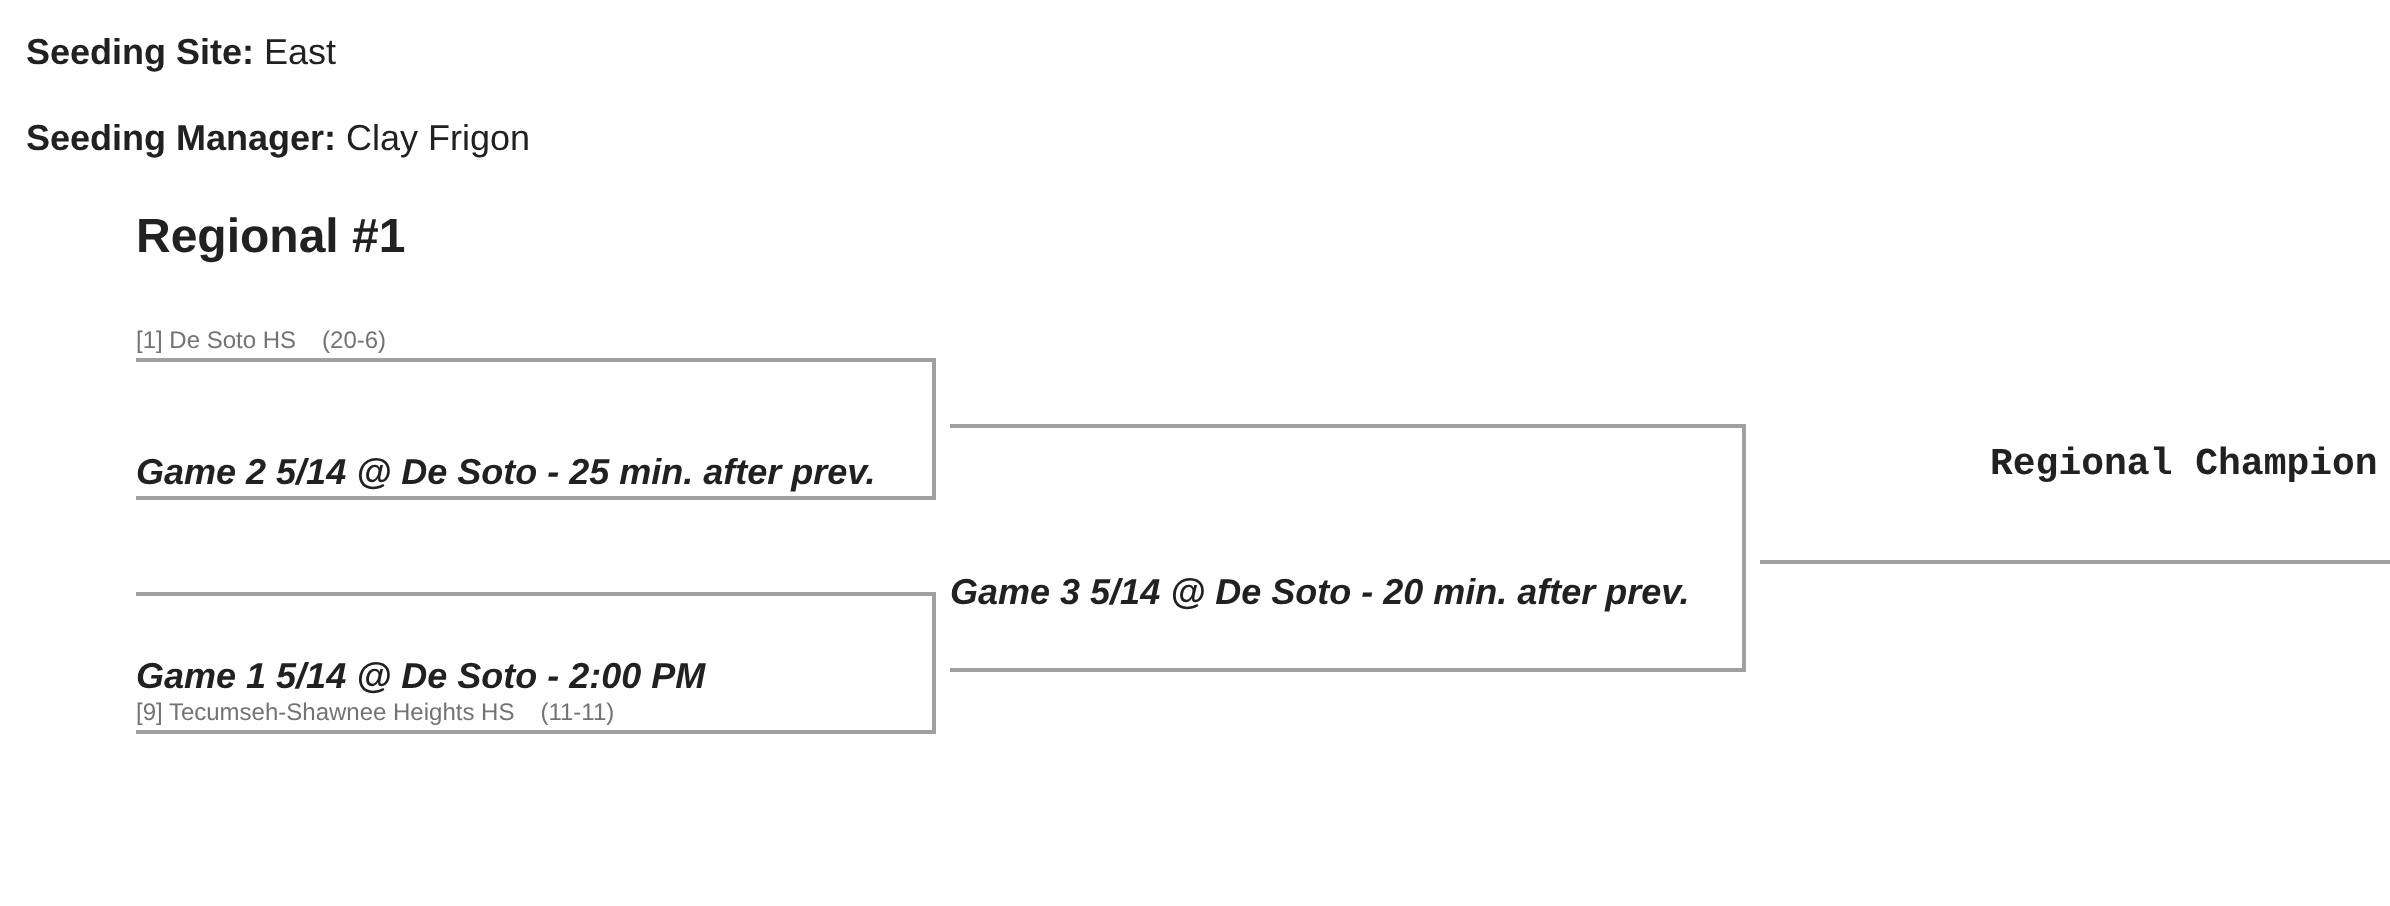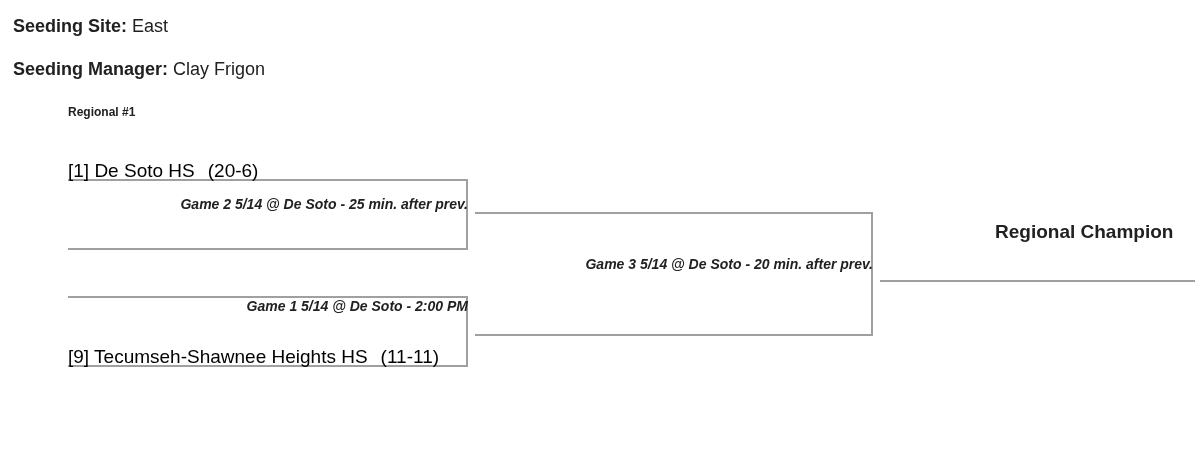--- a/index.html
+++ b/index.html
@@ -25,21 +25,21 @@
     white-space: nowrap;
   }
   .meta-line .lbl { font-weight: bold; }
   .meta-line .val { margin-left: 5px; }
   #meta-site { top: 16px; }
   #meta-manager { top: 59px; }
   #regional-title {
     position: absolute;
     left: 68px;
     top: 105px;
-    font-size: 12px;
+    font-size: 24px;
     font-weight: bold;
     color: #212121;
     white-space: nowrap;
   }
   
   .match-box {
     position: absolute;
     box-sizing: border-box;
     border-top: 2px solid #a0a0a0;
     border-right: 2px solid #a0a0a0;
@@ -52,51 +52,53 @@
     position: absolute;
     left: 880px;
     top: 280px;
     width: 315px;
     height: 0;
     border-top: 2px solid #a0a0a0;
   }
   .team-slot {
     position: absolute;
     left: 68px;
-    font-size: 19px;
+    font-size: 12px;
     line-height: 19px;
-    color: #000000;
+    color: #737373;
     white-space: nowrap;
   }
   .team-slot .record { margin-left: 13px; }
   #team-a1 { top: 161px; }
   #team-a2 { top: 230px; }
   #team-b1 { top: 277px; }
   #team-b2 { top: 347px; }
   .game-label {
     position: absolute;
-    font-size: 14px;
+    font-size: 18px;
     line-height: 17px;
     font-weight: bold;
     font-style: italic;
     color: #212121;
-    text-align: right;
+    text-align: left;
     white-space: nowrap;
+    margin-top: 32px;
   }
   #game-2-label { left: 68px;  top: 196px; width: 400px; }
   #game-1-label { left: 68px;  top: 298px; width: 400px; }
   #game-3-label { left: 475px; top: 256px; width: 398px; }
   #champion-label {
     position: absolute;
     left: 995px;
     top: 221px;
     font-size: 19px;
     font-weight: bold;
     color: #212121;
     white-space: nowrap;
+    font-family: Liberation Mono, monospace;
   }
 </style>
 </head>
 <body>
 
 <div id="canvas">
 
   <div class="meta-line" id="meta-manager">
     <span class="lbl">Seeding Manager:</span><span class="val">Clay Frigon</span>
   </div>

